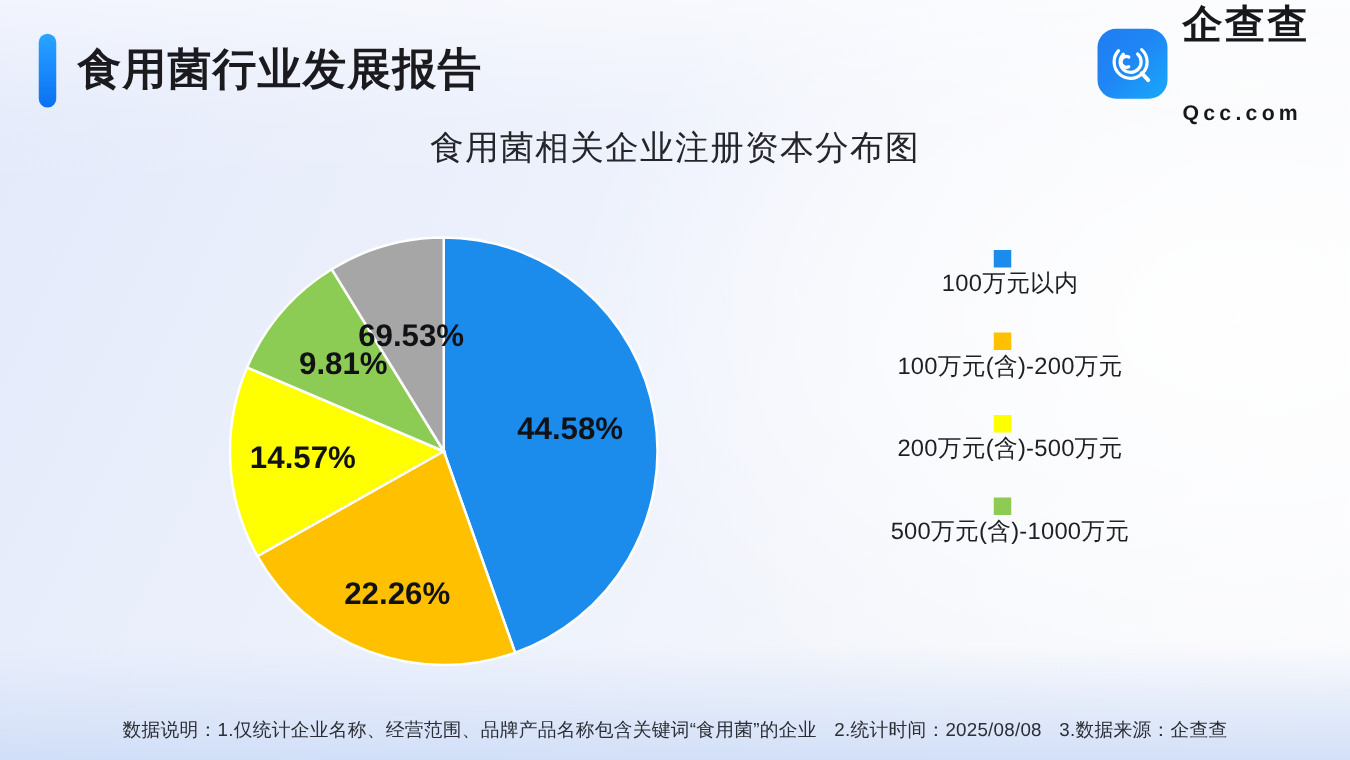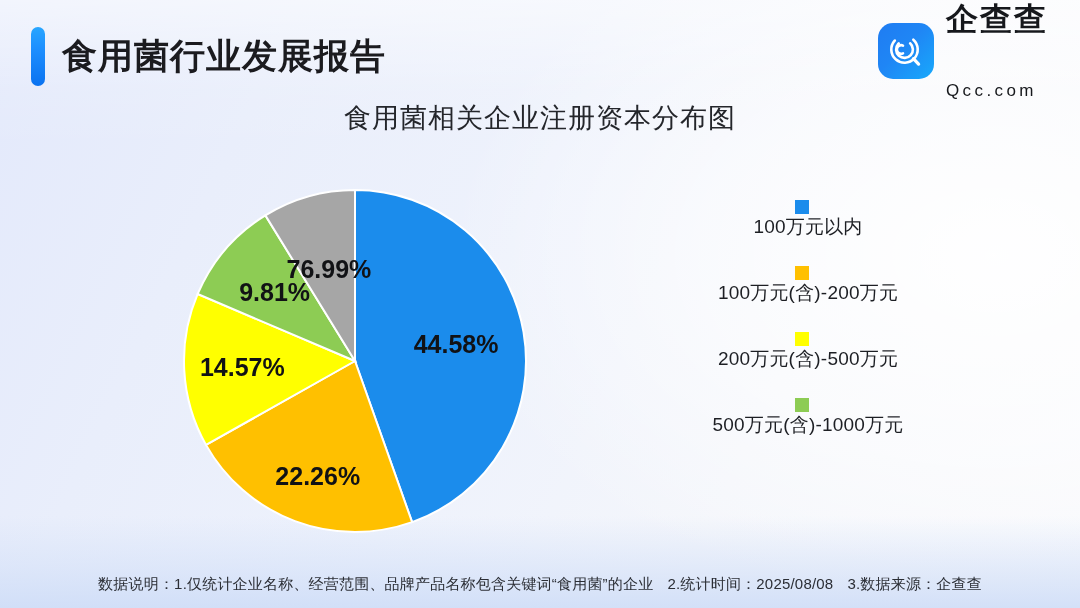--- a/index.html
+++ b/index.html
@@ -89,21 +89,21 @@
   #logo-cn {
     font-size: 32px;
     font-weight: bold;
     color: #16181c;
     letter-spacing: 2px;
     line-height: 34px;
     white-space: nowrap;
   }
   #logo-en {
     font-size: 17px;
-    font-weight: normal;
+    font-weight: bold;
     color: #16181c;
     letter-spacing: 3.4px;
     line-height: 20px;
     white-space: nowrap;
     margin-top: 45px;
   }
 
   
   #chart-title {
     position: absolute;
@@ -210,21 +210,21 @@
           <path d="M 172 172 L 22.98728876177762 255.88213093045593 A 171 171 0 0 1 14.682435312187266 104.97624420628267 Z" fill="#ffff00" stroke="#ffffff" stroke-width="2"></path>
           <path d="M 172 172 L 14.682435312187266 104.97624420628267 A 171 171 0 0 1 82.37807503159553 26.367206423286376 Z" fill="#8dcc54" stroke="#ffffff" stroke-width="2"></path>
           <path d="M 172 172 L 82.37807503159553 26.367206423286376 A 171 171 0 0 1 171.99999999999997 1 Z" fill="#a6a6a6" stroke="#ffffff" stroke-width="2"></path>
         </g>
     </svg>
     <div id="pie-labels">
         <div class="slice-label" style="left: 273.116px; top: 154.614px;">44.58%</div>
         <div class="slice-label" style="left: 134.774px; top: 271.27px; margin-top: 16px;">22.26%</div>
         <div class="slice-label" style="left: 59.3105px; top: 178.202px;">14.57%</div>
         <div class="slice-label" style="left: 91.6636px; top: 102.817px;">9.81%</div>
-        <div class="slice-label" style="left: 145.92px; top: 79.8598px;">76.99%</div>
+        <div class="slice-label" style="left: 145.92px; top: 79.8598px;">69.53%</div>
       </div>
   </div>
 
   <div id="legend">
       <div class="legend-item">
         <span class="legend-swatch" style="background: rgb(27, 140, 236);"></span>
         <span class="legend-label">100万元以内</span>
       </div>
       <div class="legend-item">
         <span class="legend-swatch" style="background: rgb(255, 192, 0);"></span>

